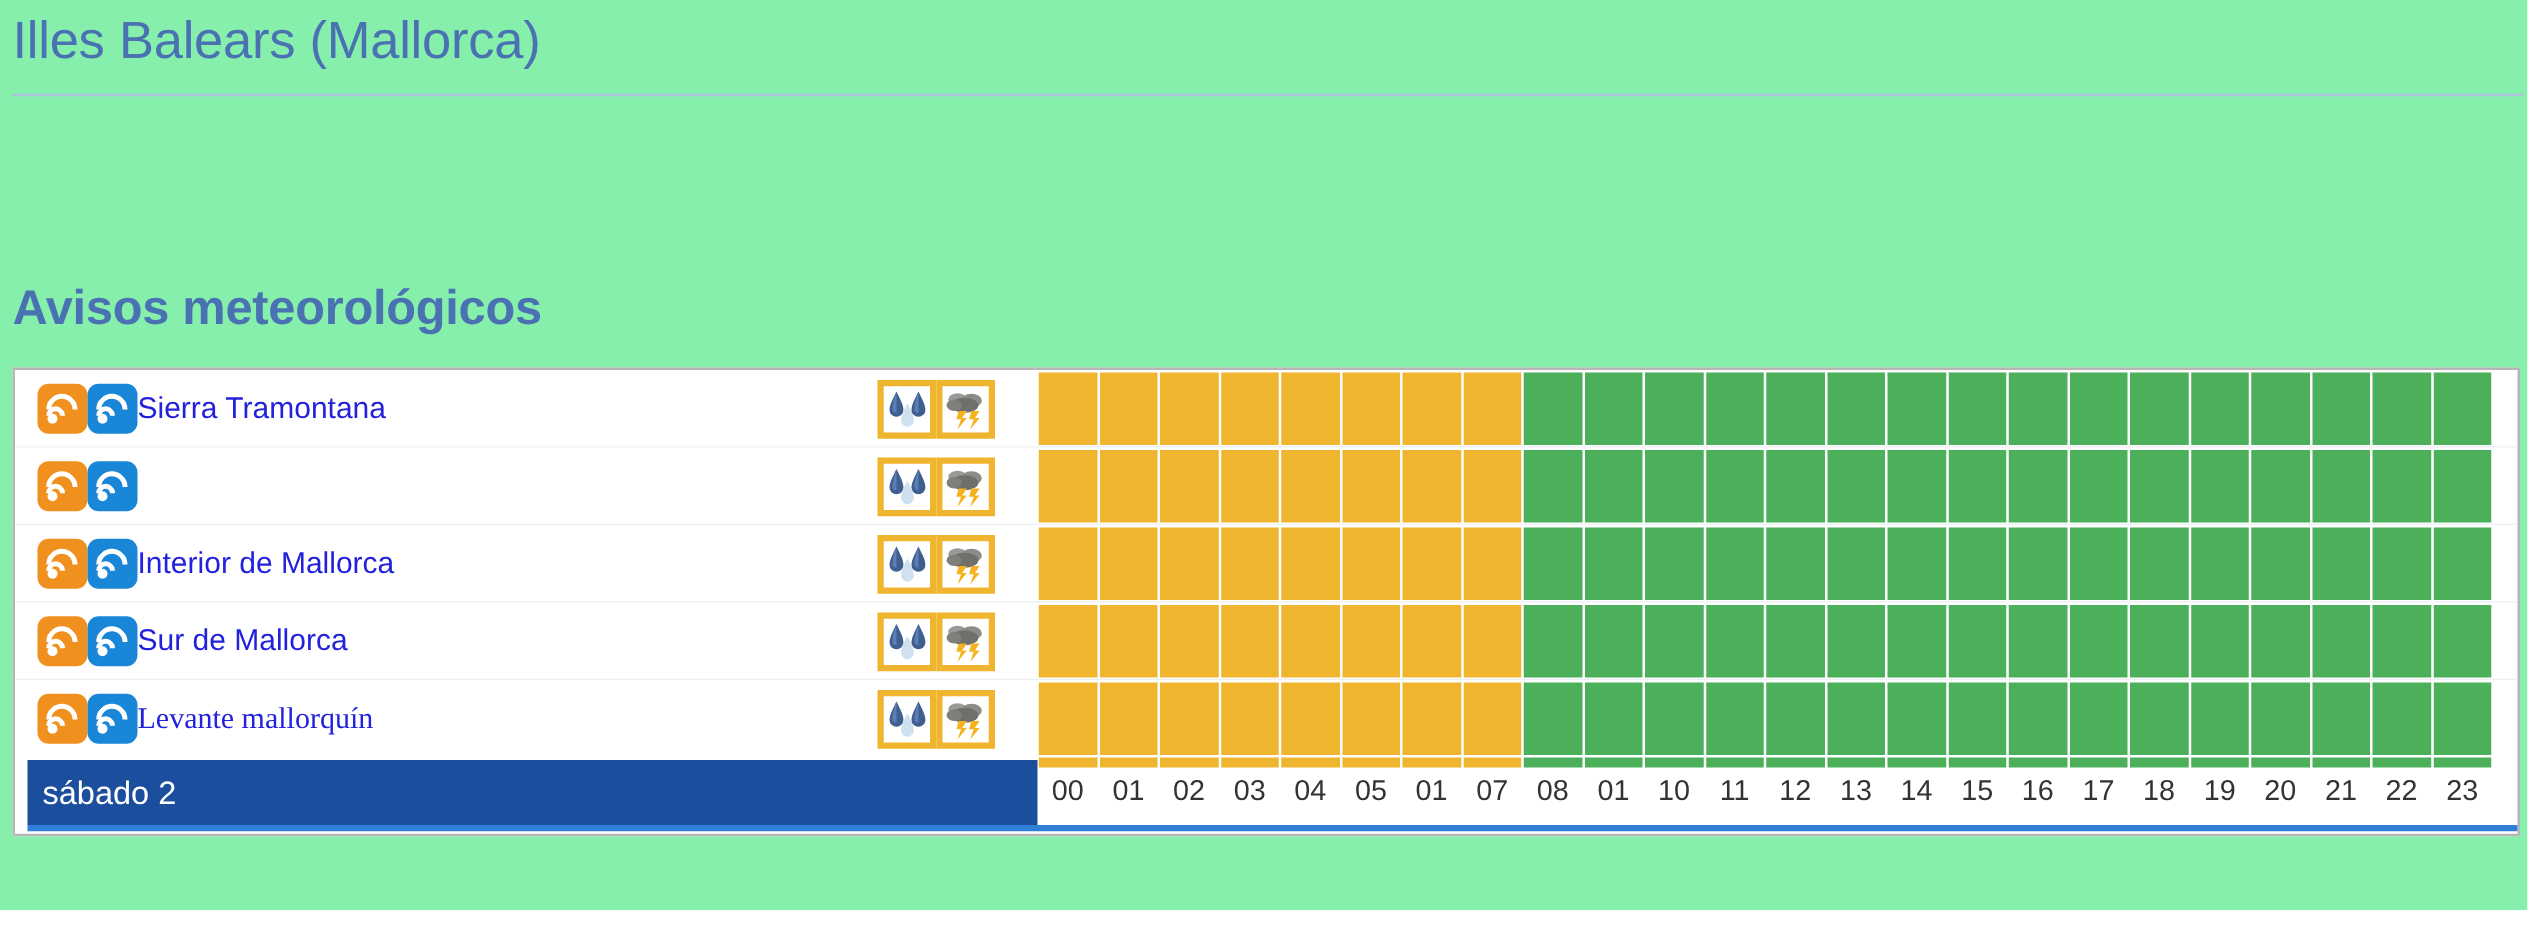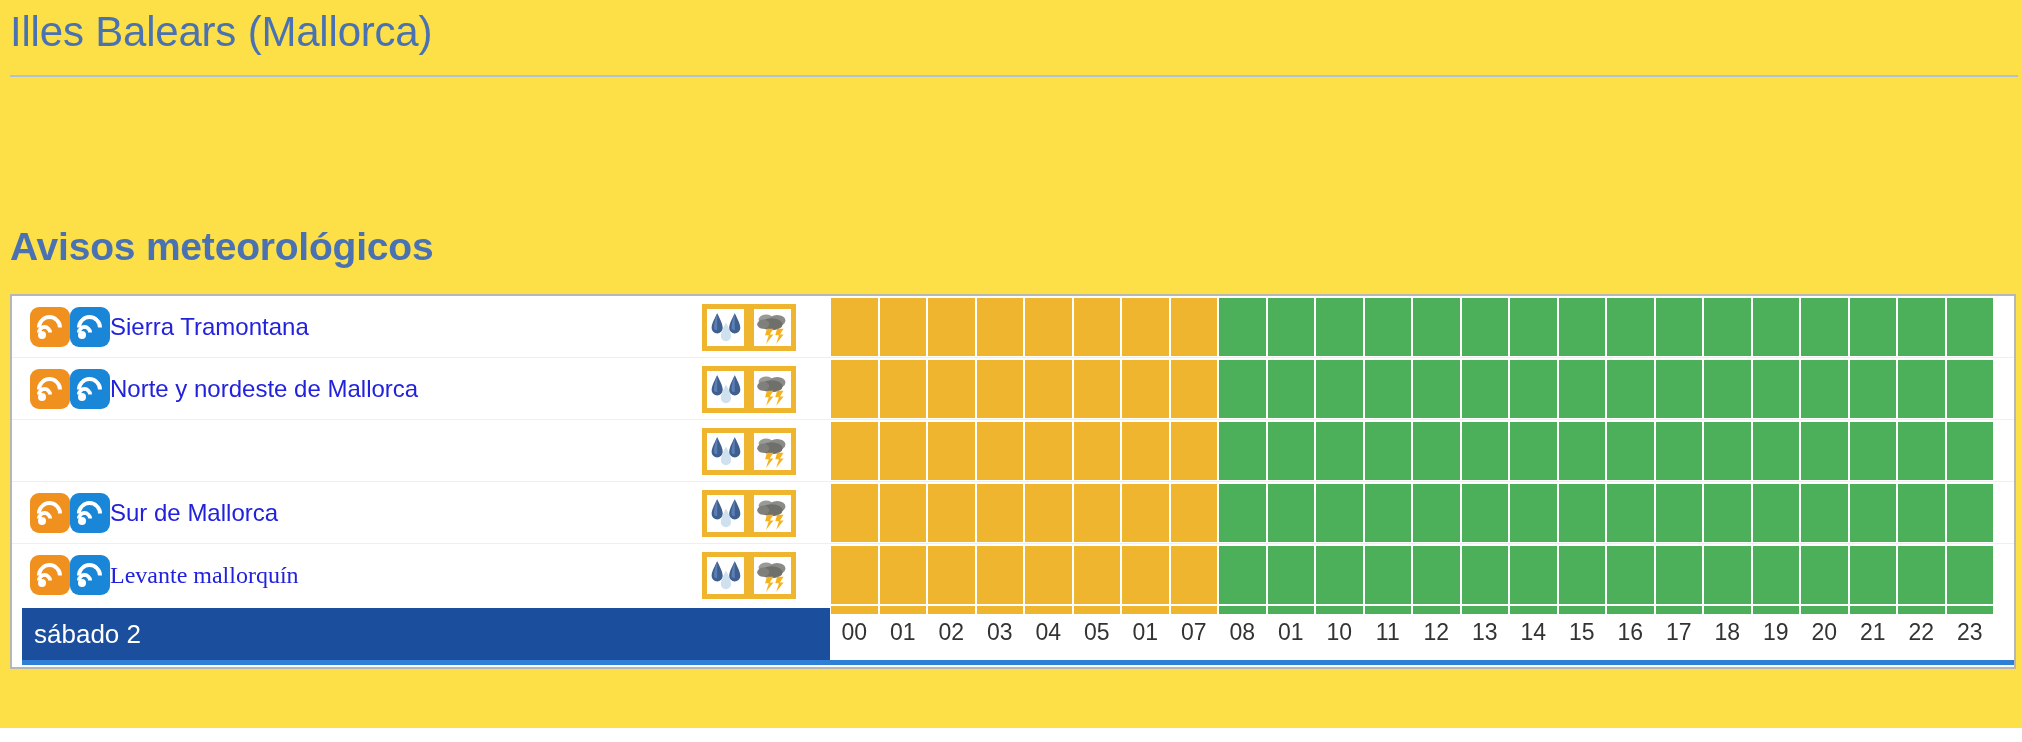--- a/index.html
+++ b/index.html
@@ -3,21 +3,21 @@
 <meta charset="utf-8">
 <style>
   * { box-sizing: border-box; }
   html, body {
     margin: 0; padding: 0;
     width: 2022px; height: 742px;
     background: #ffffff;
     font-family: "Liberation Sans", sans-serif;
     overflow: hidden;
   }
-  #page { position: relative; width: 2022px; height: 728px; background:#fde047; }
+  #page { position: relative; width: 2022px; height: 728px; background:#86efac; }
 
   
   .page-title {
     position: absolute; left: 10px; top: 8px;
     font-size: 42px; font-weight: 400; color: #4a72b2;
     letter-spacing: -0.2px; white-space: nowrap;
   }
   .title-rule {
     position: absolute; left: 10px; top: 75px; width: 2008px; height: 2px;
     background: #adc0dc;
@@ -222,21 +222,20 @@
         <div class="row">
           <div class="region-cell">
             <span class="rss orange">
               <span class="arc1"></span>
               <span class="arc2"></span>
             </span>
             <span class="rss blue">
               <span class="arc1"></span>
               <span class="arc2"></span>
             </span>
-            <span class="region-label">Norte y nordeste de Mallorca</span>
           </div>
           <div class="icons-cell">
             <div class="icon-box">
               <svg class="picto" width="40" height="40" viewBox="0 0 40 40" aria-hidden="true">
                 <path d="M11 5 C7 13 5 17 5 21 a6 6 0 0 0 12 0 C17 17 15 13 11 5 Z" fill="#3f5f8f"></path>
                 <path d="M11 5 C9 11 7.5 16 7.5 20 a3.5 3.5 0 0 0 3.5 3.5 Z" fill="#5b7fb5"></path>
                 <path d="M20 16 C16.5 23 15 26.5 15 30 a5.5 5.5 0 0 0 11 0 C26 26.5 24.5 23 21 16 Z" fill="#cfe0ee"></path>
                 <path d="M30 5 C26 13 24 17 24 21 a6 6 0 0 0 12 0 C36 17 34 13 30 5 Z" fill="#3f5f8f"></path>
                 <path d="M30 5 C28 11 26.5 16 26.5 20 a3.5 3.5 0 0 0 3.5 3.5 Z" fill="#5b7fb5"></path>
               </svg>
@@ -273,20 +272,31 @@
             <div class="hcell green"></div>
             <div class="hcell green"></div>
             <div class="hcell green"></div>
             <div class="hcell green"></div>
             <div class="hcell green"></div>
             <div class="hcell green"></div>
             <div class="hcell green"></div>
           </div>
         </div>
         <div class="row">
+          <div class="region-cell">
+            <span class="rss orange">
+              <span class="arc1"></span>
+              <span class="arc2"></span>
+            </span>
+            <span class="rss blue">
+              <span class="arc1"></span>
+              <span class="arc2"></span>
+            </span>
+            <span class="region-label">Interior de Mallorca</span>
+          </div>
           <div class="icons-cell">
             <div class="icon-box">
               <svg class="picto" width="40" height="40" viewBox="0 0 40 40" aria-hidden="true">
                 <path d="M11 5 C7 13 5 17 5 21 a6 6 0 0 0 12 0 C17 17 15 13 11 5 Z" fill="#3f5f8f"></path>
                 <path d="M11 5 C9 11 7.5 16 7.5 20 a3.5 3.5 0 0 0 3.5 3.5 Z" fill="#5b7fb5"></path>
                 <path d="M20 16 C16.5 23 15 26.5 15 30 a5.5 5.5 0 0 0 11 0 C26 26.5 24.5 23 21 16 Z" fill="#cfe0ee"></path>
                 <path d="M30 5 C26 13 24 17 24 21 a6 6 0 0 0 12 0 C36 17 34 13 30 5 Z" fill="#3f5f8f"></path>
                 <path d="M30 5 C28 11 26.5 16 26.5 20 a3.5 3.5 0 0 0 3.5 3.5 Z" fill="#5b7fb5"></path>
               </svg>
             </div>

